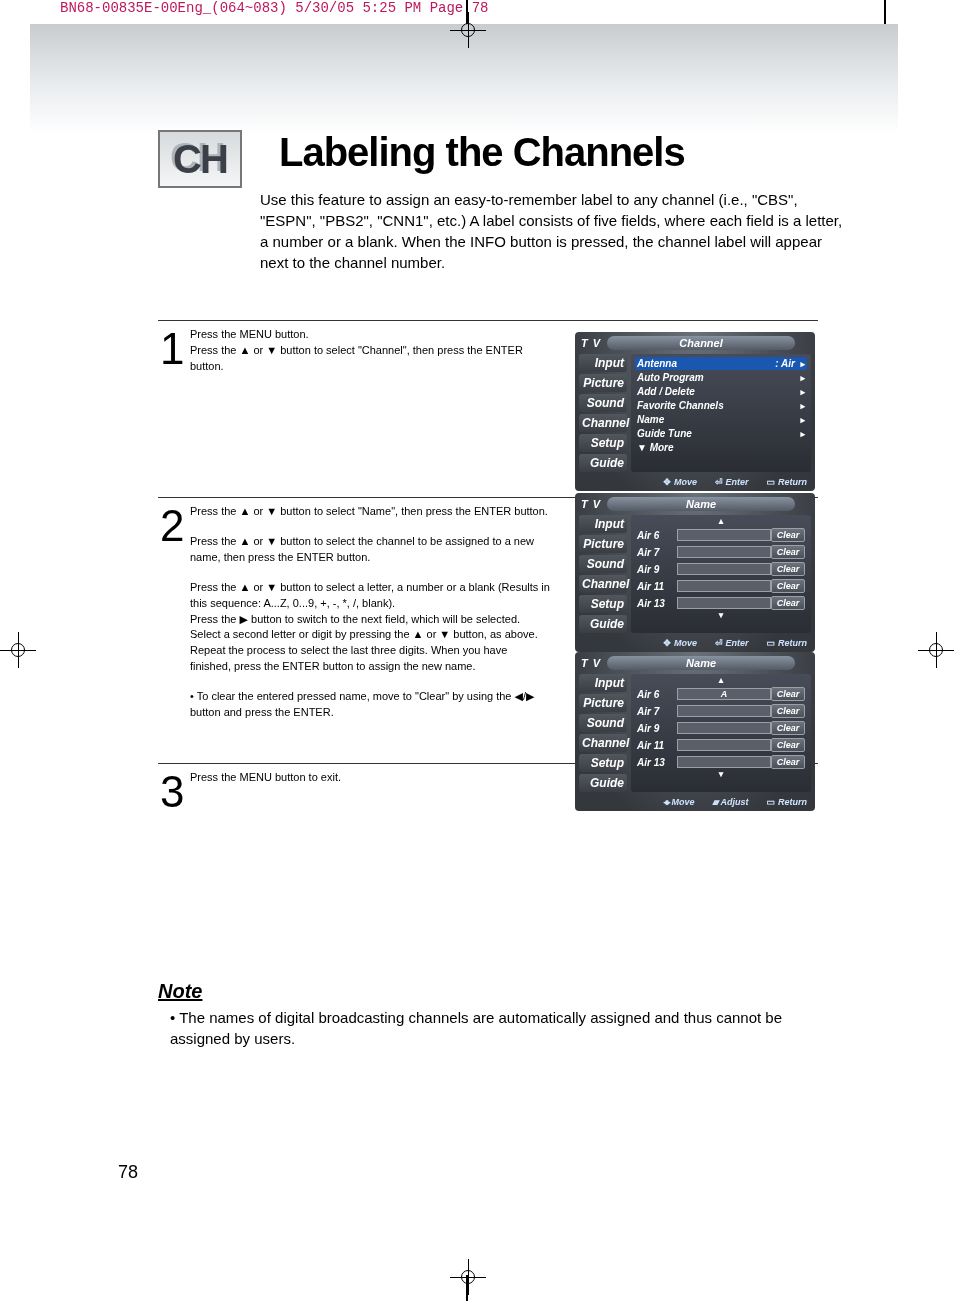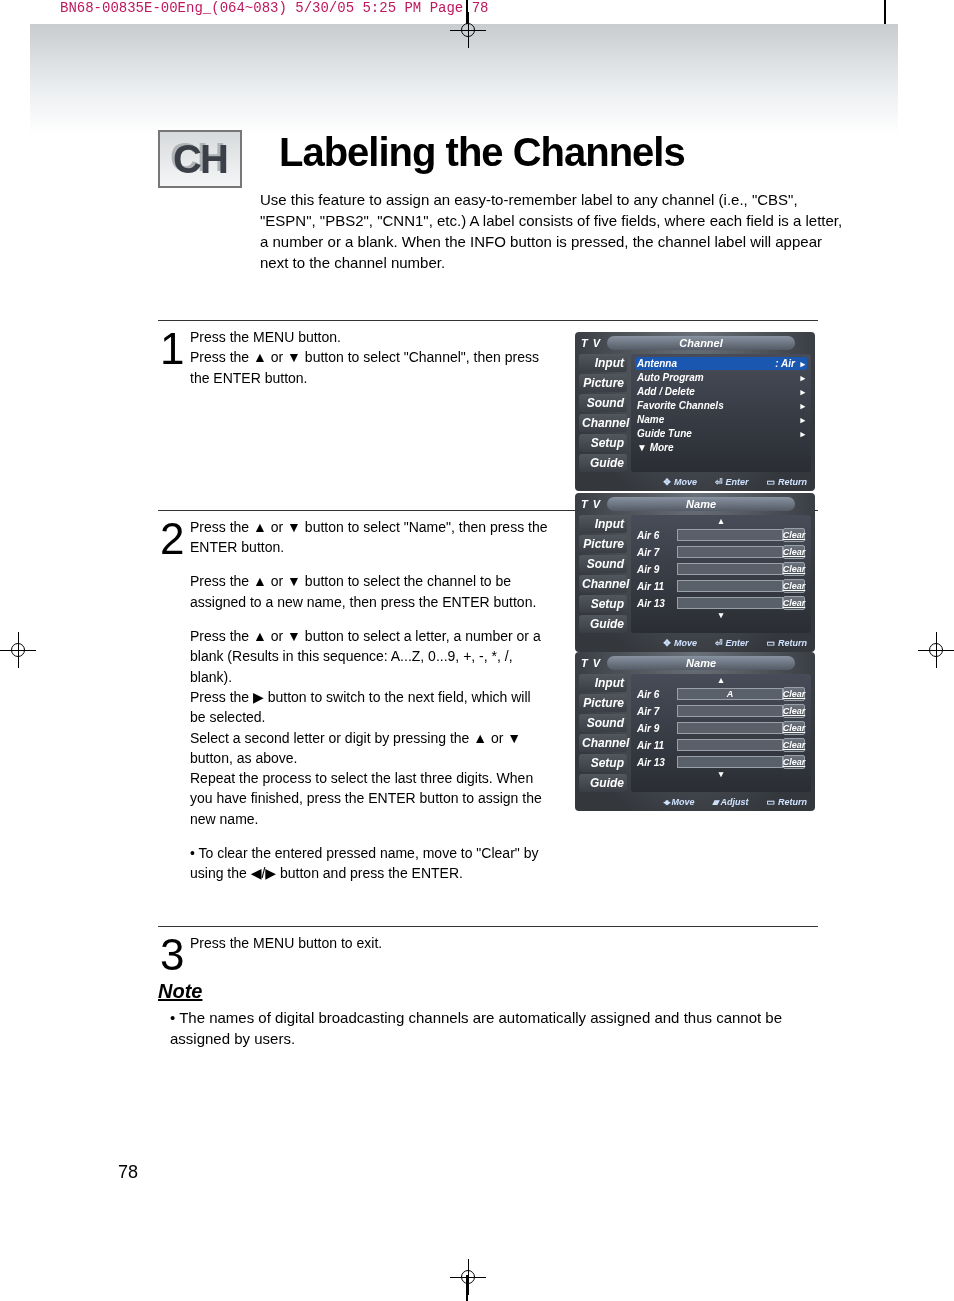--- a/index.html
+++ b/index.html
@@ -56,21 +56,21 @@
 
   .content { position:absolute; left:158px; top:320px; width:660px; }
   .step { border-top:1px solid #333; padding-top:6px; margin-bottom:42px; display:flex; }
   .step-num {
     font-family: Arial, Helvetica, sans-serif;
     font-size:44px; font-weight:400; line-height:0.9;
     width:30px; flex-shrink:0; margin-left:2px; margin-top:2px;
     font-stretch: condensed;
   }
   .step-body {
-    font-size:14px; line-height:1.45; max-width:360px;
+    font-size:11px; line-height:1.45; max-width:360px;
     font-family: Arial, Helvetica, sans-serif;
   }
   .step-body p { margin-bottom:14px; }
   .step-body ul { list-style:none; }
   .step-body ul li::before { content:"• "; }
 
   .osd {
     position:absolute; width:240px;
     font-family: Arial, Helvetica, sans-serif;
     font-size:10px; font-weight:700; color:#fff;
@@ -103,24 +103,24 @@
   .mrow.sel { background:#1a57b0; border-radius:2px;}
   .mrow .arrow::after{ content:"▸"; font-style:normal; font-size:9px; }
   .name-row { display:flex; align-items:center; padding:1px 2px;}
   .name-row .lbl { width:40px; font-style:italic; font-size:10px;}
   .name-row .box {
     flex:1; height:12px; border:1px solid #9aa0a8; background:#5a606a;
     display:flex; align-items:center; justify-content:center;
     font-style:italic; font-size:9px; color:#fff;
   }
   .name-row .clr {
-    width:22px; height:14px; border:1px solid #9aa0a8;
+    width:34px; height:14px; border:1px solid #9aa0a8;
     background:linear-gradient(#6c737d,#4a5058);
     display:flex; align-items:center; justify-content:center;
-    font-style:italic; font-size:9px; border-radius:2px;text-decoration:underline;
+    font-style:italic; font-size:9px; border-radius:2px;
   }
   .arrow-center { text-align:center; font-size:9px; margin-top:-2px;}
   .osd-foot {
     display:flex; justify-content:flex-end; gap:18px; padding:3px 6px 2px 6px;
     font-size:9px; font-style:italic; color:#cfe2ff;
   }
   .osd-foot span::before { margin-right:3px; font-style:normal; }
   .ic-move::before { content:"✥"; }
   .ic-lr::before { content:"◂▸"; letter-spacing:-2px;}
   .ic-enter::before { content:"⏎"; }

